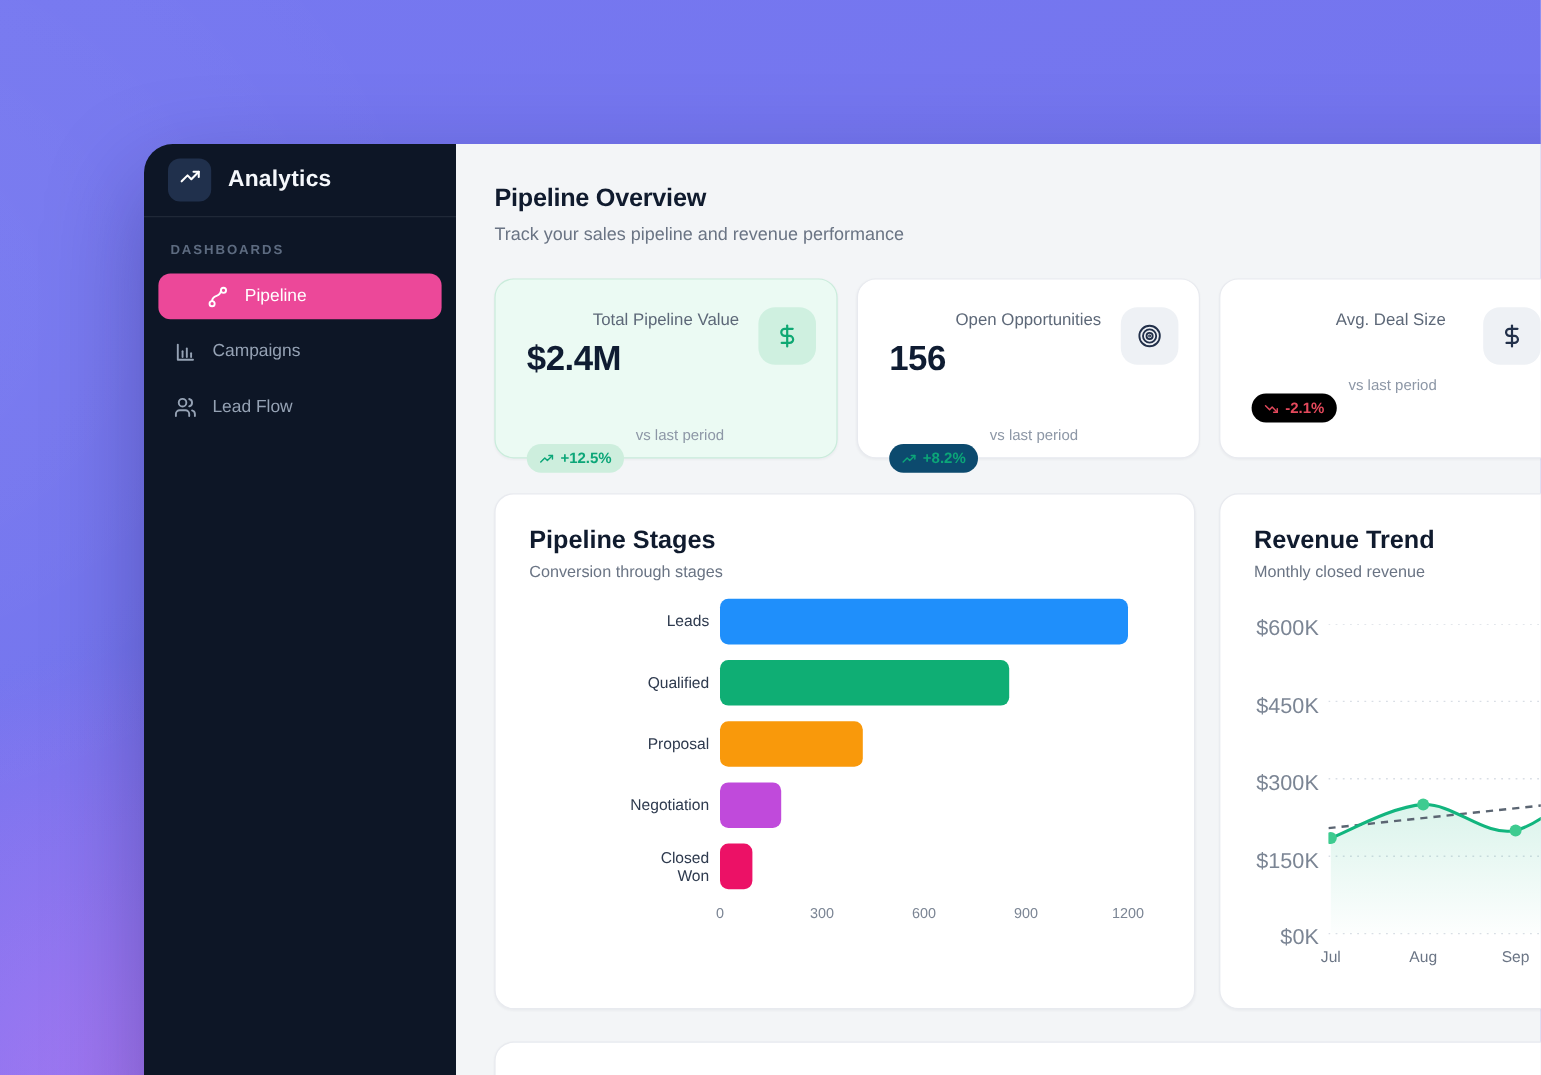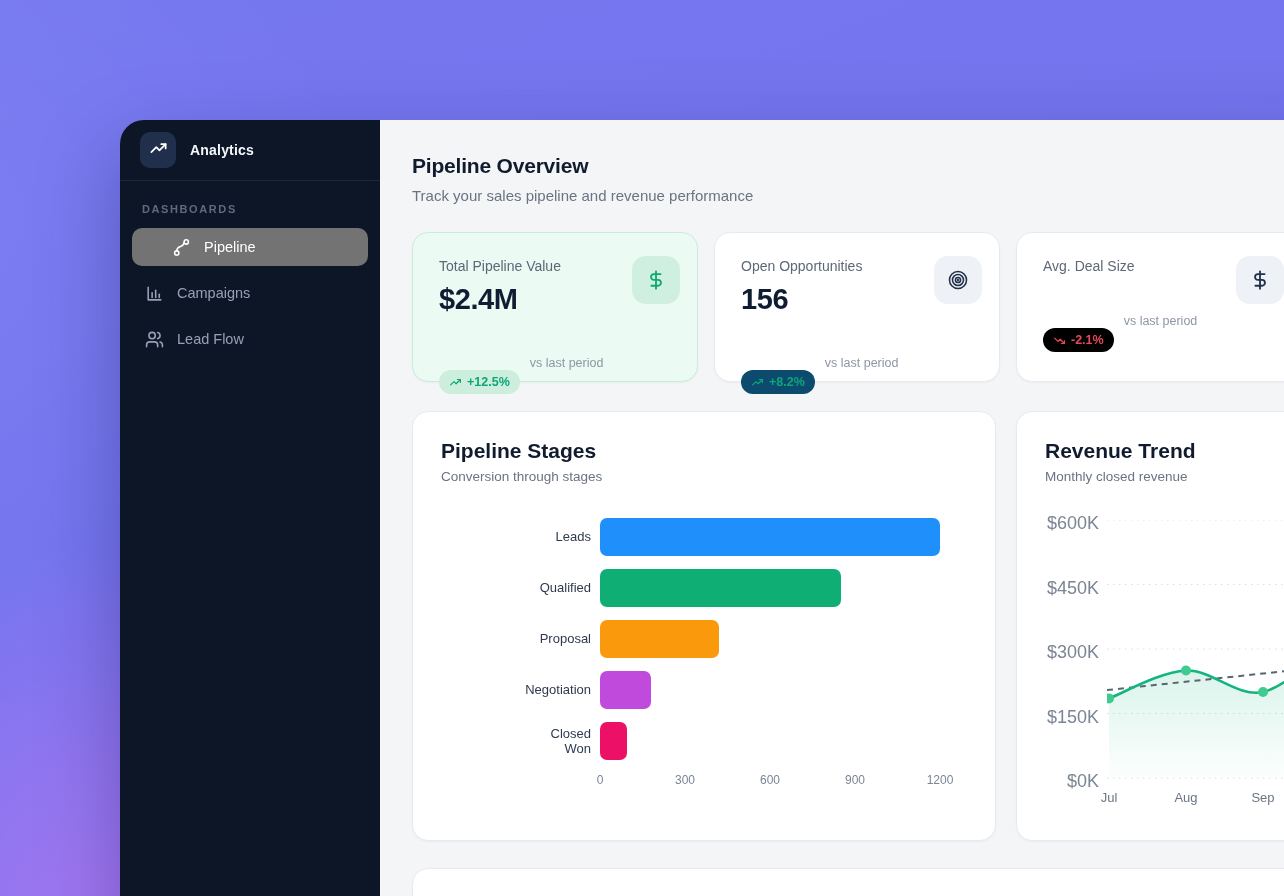--- a/index.html
+++ b/index.html
@@ -16,58 +16,58 @@
     display:flex;border-radius:24px 0 0 0;overflow:hidden;
     box-shadow:0 30px 80px rgba(28,24,92,.35);
   }
   
   .sidebar{width:260px;flex:none;background:#0d1626;color:#e7ecf3;}
   .brand{height:60px;display:flex;align-items:center;gap:14px;padding:0 20px;
          border-bottom:1px solid rgba(255,255,255,.08);}
   .logo{width:36px;height:36px;border-radius:10px;background:#20304c;color:#fff;
         display:grid;place-items:center;flex:none;}
   .logo svg{width:19px;height:19px;}
-  .brand-title{font-size:14px;font-weight:700;letter-spacing:.2px;color:#f4f7fb;}
+  .brand-title{font-size:19px;font-weight:700;letter-spacing:.2px;color:#f4f7fb;}
   .nav{padding:16px 12px;}
   .section-label{font-size:11px;font-weight:600;letter-spacing:1.6px;color:#5d6b80;margin:6px 10px 13px;}
   .nav-item{display:flex;align-items:center;gap:13px;height:38px;padding:0 13px;margin-bottom:8px;
             border-radius:10px;color:#95a2b4;font-size:14.5px;cursor:pointer;}
-  .nav-item.active{background:#737373;color:#ffffff;padding-left:40px;}
+  .nav-item.active{background:#ec4899;color:#ffffff;padding-left:40px;}
   .nav-ic{display:grid;place-items:center;width:19px;height:19px;flex:none;}
   .nav-ic svg{width:19px;height:19px;}
   
   .content{flex:1;background:#f3f5f7;padding:34px 0 0 32px;min-width:0;}
   .page-title{margin:0;font-size:21px;font-weight:700;color:#101b2e;letter-spacing:-.2px;}
   .page-subtitle{margin:9px 0 0;font-size:15px;color:#6a7484;}
   .stats{margin-top:28px;display:grid;grid-template-columns:286px 286px 286px;gap:16px;}
   .card{background:#fff;border:1px solid #e8eaef;border-radius:16px;box-sizing:border-box;
         box-shadow:0 1px 2px rgba(16,24,40,.04);}
   .stat-card{position:relative;height:150px;padding:25px 26px;}
   .stat-card.highlight{background:#ebfaf3;border-color:#c9ecdb;}
-  .stat-label{font-size:14px;color:#5d6878;}
+  .stat-label{font-size:14px;color:#5d6878;text-align:center;}
   .stat-value{font-size:29px;font-weight:700;color:#0f1c32;margin-top:9px;letter-spacing:-.4px;}
   .stat-foot{margin-top:16px;display:flex;align-items:center;gap:10px;}
   .delta-pill{display:inline-flex;align-items:center;gap:5px;font-size:12.5px;font-weight:700;
               padding:5px 10px;border-radius:999px;margin-top:38px;}
   .delta-pill svg{width:13px;height:13px;}
   .delta-pill.up{background:#0c4a6e;color:#0ca678;}
   .highlight .delta-pill.up{background:#cdeedd;}
   .delta-pill.down{background:#000000;color:#e4495c;}
   .compare{font-size:12.5px;color:#8d97a6;}
   .stat-icon{position:absolute;top:23px;right:17px;width:48px;height:48px;border-radius:14px;
              display:grid;place-items:center;}
   .stat-icon svg{width:22px;height:22px;}
   .stat-icon.green{background:#cff0e0;color:#0fa873;}
   .stat-icon.gray{background:#eef1f5;color:#22304a;}
   
   .charts{margin-top:29px;display:grid;grid-template-columns:584px 584px;gap:20px;}
   .chart-card{height:430px;padding:27px 28px;}
   .chart-title{margin:0;font-size:21px;font-weight:700;color:#101b2e;}
   .chart-subtitle{margin:6px 0 0;font-size:13.5px;color:#6a7484;}
-  .funnel{margin-top:34px;}
+  .funnel{margin-top:15px;}
   .funnel-row{display:flex;align-items:center;margin-bottom:13px;}
   .funnel-label{width:150px;flex:none;text-align:right;padding-right:9px;font-size:13px;
                 color:#2e3a4e;white-space:pre-line;line-height:1.18;}
   .funnel-track{flex:1;height:38px;position:relative;}
   .funnel-bar{position:absolute;left:0;top:0;height:38px;border-radius:7px;}
   .funnel-axis{position:relative;margin-left:159px;height:18px;margin-top:4px;}
   .funnel-axis span{position:absolute;transform:translateX(-50%);font-size:12px;color:#7b8594;}
   .revenue{margin-top:28px;position:relative;height:300px;}
   .rev-ylabel{position:absolute;left:0;width:54px;text-align:right;font-size:18px;color:#7b8594;}
   .rev-plot{position:absolute;left:62px;top:8px;}

